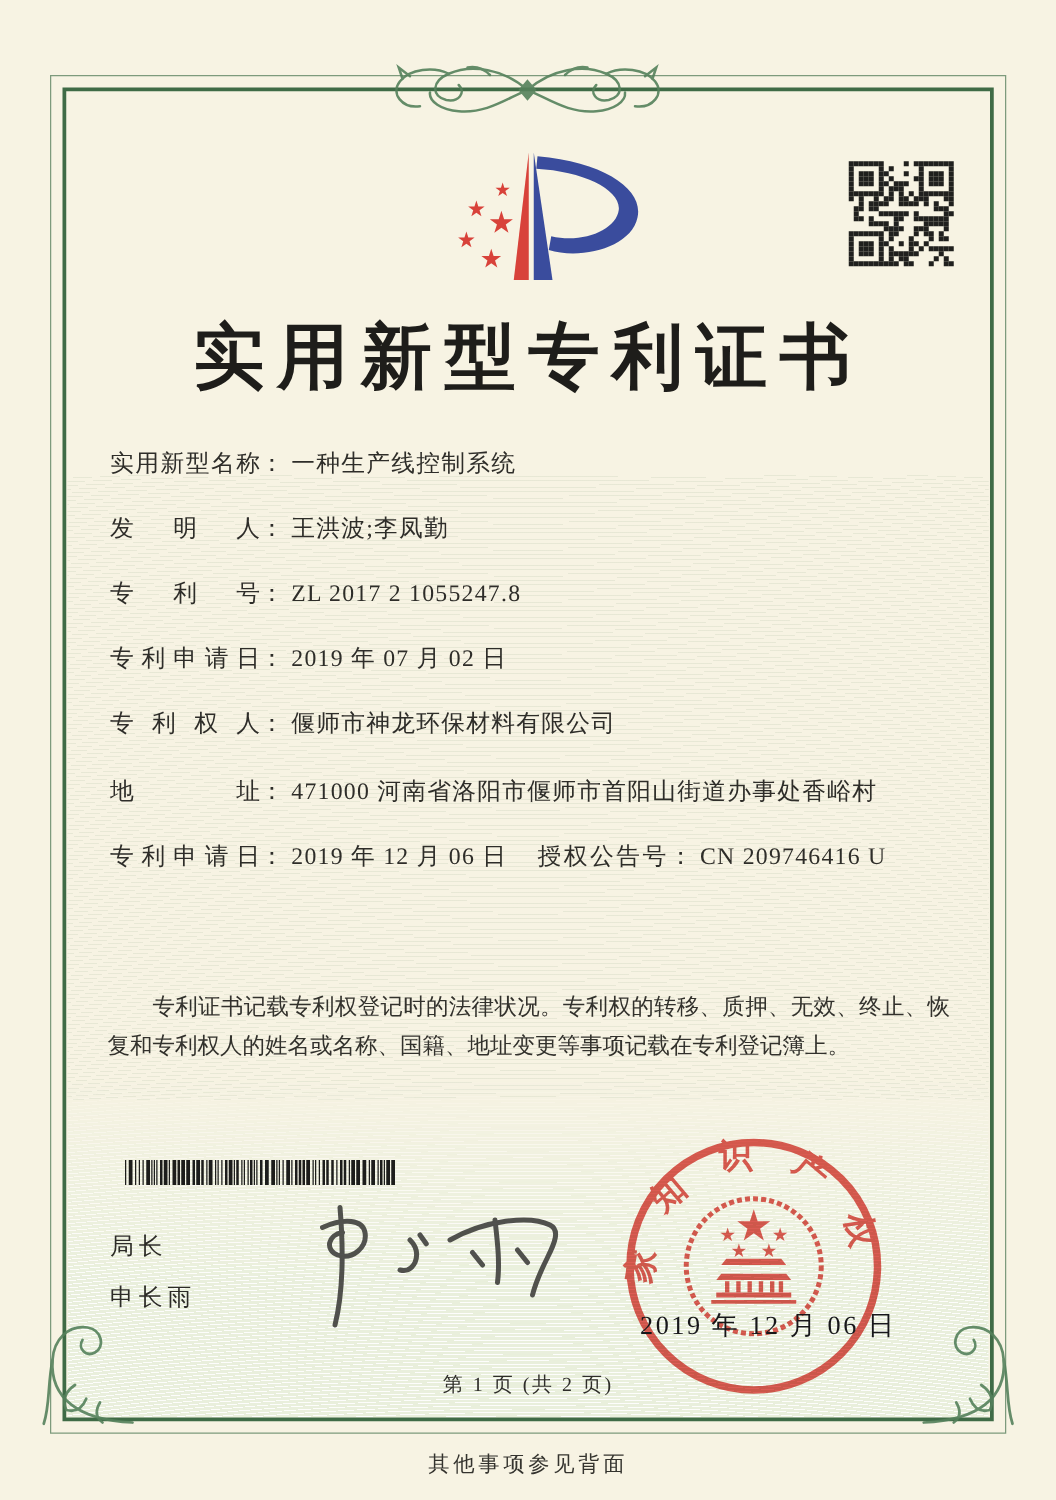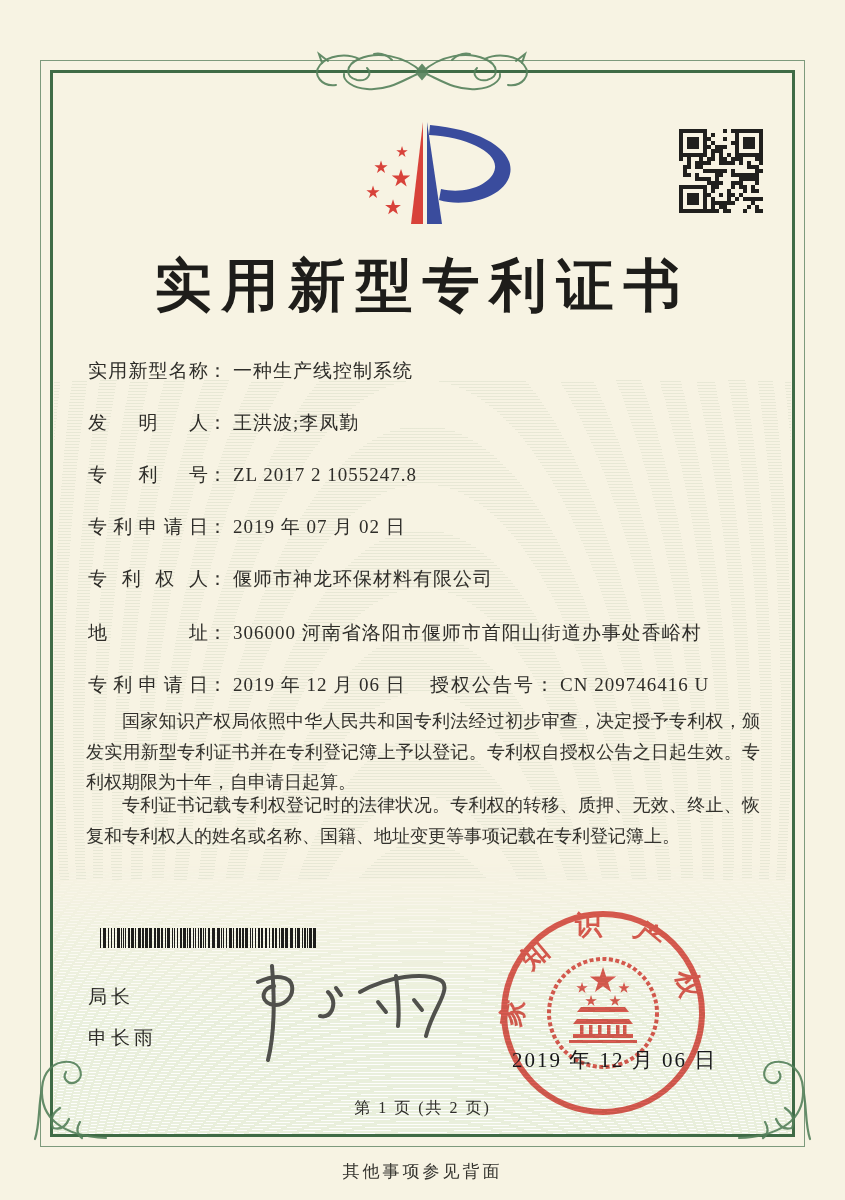--- a/index.html
+++ b/index.html
@@ -371,30 +371,29 @@
   <div class="frow" style="top:462px">
     <span class="flabel">专利号</span><span class="fcolon">：</span><span class="fval">ZL 2017 2 1055247.8</span>
   </div>
   <div class="frow" style="top:514px">
     <span class="flabel">专利申请日</span><span class="fcolon">：</span><span class="fval">2019 年 07 月 02 日</span>
   </div>
   <div class="frow" style="top:566px">
     <span class="flabel">专利权人</span><span class="fcolon">：</span><span class="fval">偃师市神龙环保材料有限公司</span>
   </div>
   <div class="frow" style="top:620px">
-    <span class="flabel">地址</span><span class="fcolon">：</span><span class="fval">306000 河南省洛阳市偃师市首阳山街道办事处香峪村</span>
+    <span class="flabel">地址</span><span class="fcolon">：</span><span class="fval">471000 河南省洛阳市偃师市首阳山街道办事处香峪村</span>
   </div>
   <div class="frow" style="top:672px">
     <span class="flabel">专利申请日</span><span class="fcolon">：</span><span class="fval">2019 年 12 月 06 日</span>
     <span class="grant-no">
       <span class="flabel2">授权公告号</span><span class="fcolon">：</span><span class="fval">CN 209746416 U</span>
     </span>
   </div>
 
-  <div class="para" style="top:706px">国家知识产权局依照中华人民共和国专利法经过初步审查，决定授予专利权，颁发实用新型专利证书并在专利登记簿上予以登记。专利权自授权公告之日起生效。专利权期限为十年，自申请日起算。</div>
   <div class="para" style="top:790px">专利证书记载专利权登记时的法律状况。专利权的转移、质押、无效、终止、恢复和专利权人的姓名或名称、国籍、地址变更等事项记载在专利登记簿上。</div>
 
   <svg class="barcode" id="barcode" width="224" height="20">
       <rect x="0" y="0" width="1" height="20" fill="#1d1d1b"></rect>
       <rect x="3" y="0" width="3" height="20" fill="#1d1d1b"></rect>
       <rect x="8" y="0" width="1" height="20" fill="#1d1d1b"></rect>
       <rect x="11" y="0" width="1" height="20" fill="#1d1d1b"></rect>
       <rect x="14" y="0" width="1" height="20" fill="#1d1d1b"></rect>
       <rect x="17" y="0" width="3" height="20" fill="#1d1d1b"></rect>
       <rect x="21" y="0" width="1" height="20" fill="#1d1d1b"></rect>

